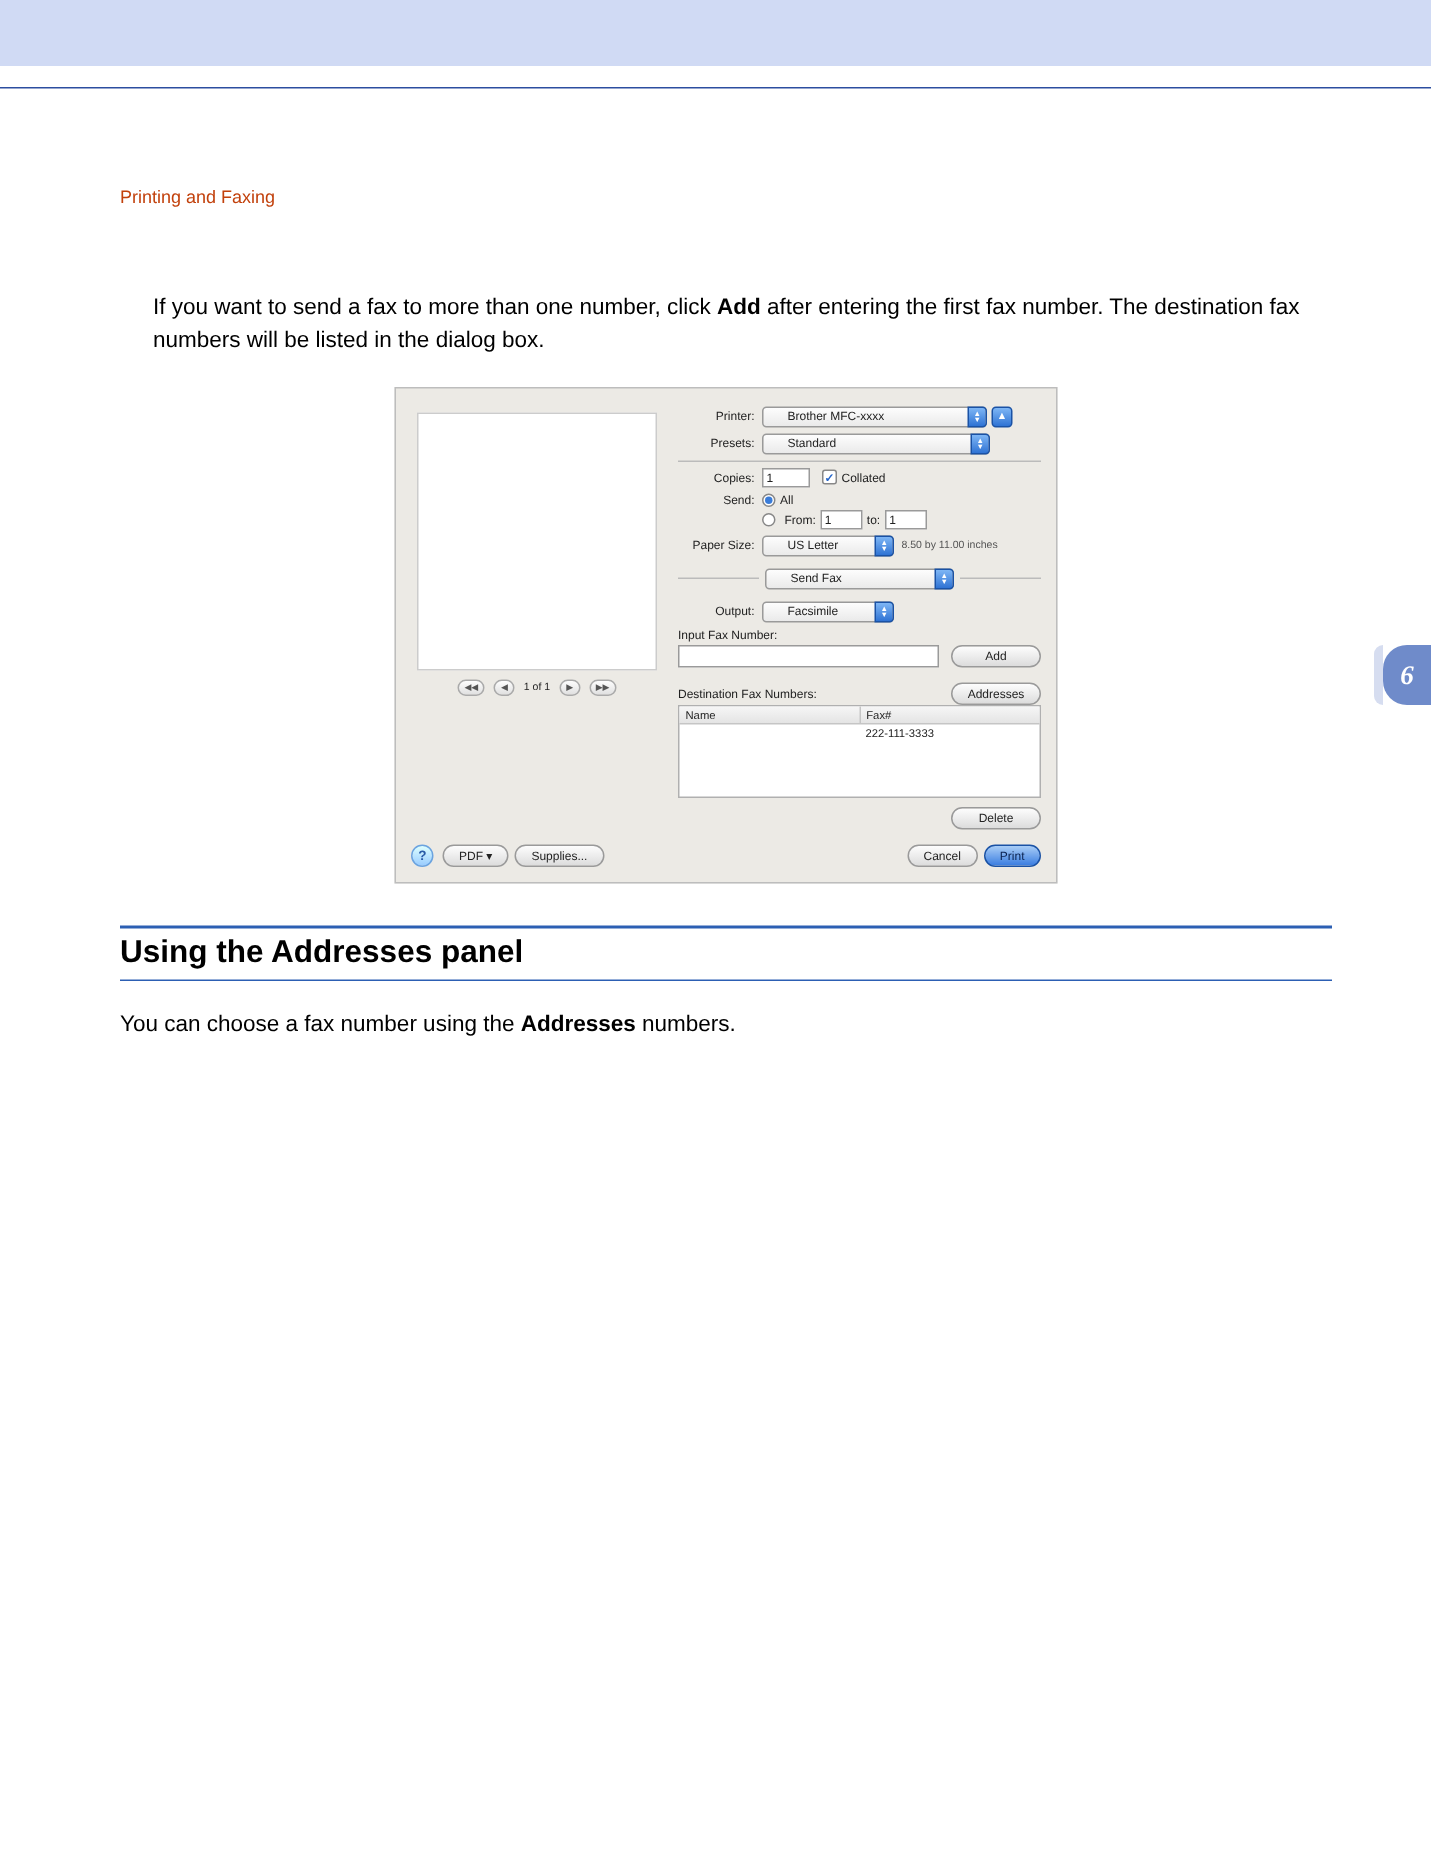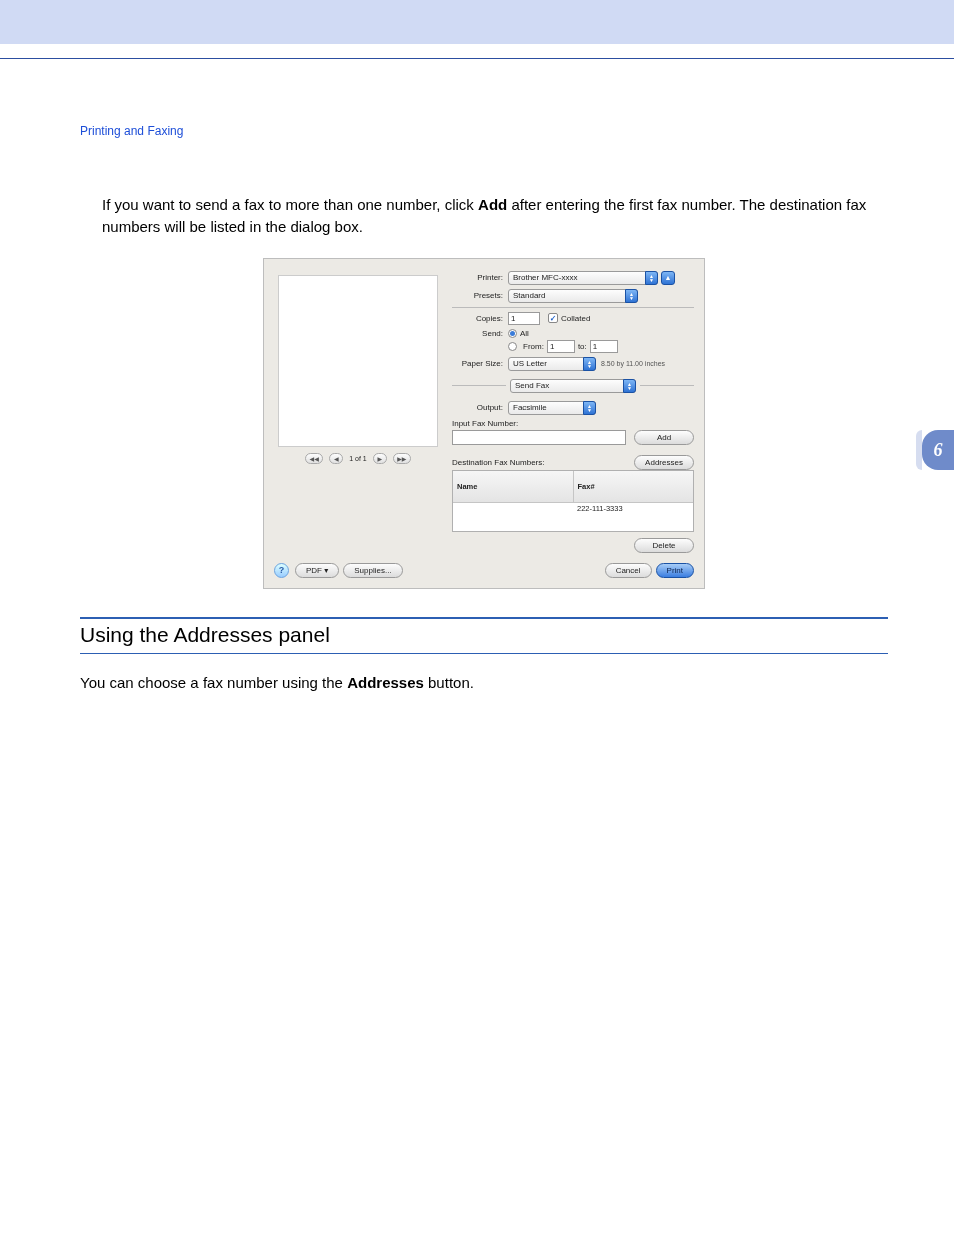--- a/index.html
+++ b/index.html
@@ -21,21 +21,21 @@
     top: 58px;
     height: 1px;
     background: #2c4ea0;
   }
   .content {
     padding: 80px 66px 0 80px;
     position: relative;
   }
   .header-section {
     font-size: 12px;
-    color: #1d4ed8;
+    color: #c2410c;
     margin-bottom: 56px;
   }
   .note-block { margin-bottom: 20px; }
   .note-header {
     display: flex;
     align-items: center;
     gap: 6px;
   }
   .note-icon {
     width: 20px; height: 20px;
@@ -119,21 +119,21 @@
     padding-right: 5px;
     font-size: 8px;
   }
   .osx-select {
     background: linear-gradient(#fdfdfd,#eaeaea);
     border: 1px solid #9a9a9a;
     border-radius: 3px;
     height: 14px;
     display: inline-flex;
     align-items: center;
-    padding: 0 4px;
+    padding: 0 16px;
     font-size: 8px;
     position: relative;
   }
   .osx-select .cap {
     position: absolute;
     right: -1px; top: -1px; bottom: -1px;
     width: 13px;
     background: linear-gradient(#7eb6f5,#2f73d4);
     border: 1px solid #1a52a5;
     border-radius: 0 3px 3px 0;
@@ -205,38 +205,38 @@
     border-color:#1a52a5;
     color:#0a2250;
   }
   .sub-label{font-size:8px;margin:2px 0;}
   .dest-table{
     border:1px solid #b0b0b0;background:#fff;
     height:62px;
     font-size:7.5px;
   }
   .dest-h{display:flex;background:linear-gradient(#f6f6f6,#e4e4e4);border-bottom:1px solid #c5c5c5;}
-  .dest-h div{flex:1;padding:11px 4px;border-right:1px solid #c5c5c5;font-weight:bold;}
+  .dest-h div{flex:1;padding:1px 4px;border-right:1px solid #c5c5c5;}
   .dest-h div:last-child{border-right:none;}
   .dest-row{display:flex;}
   .dest-row div{flex:1;padding:1px 4px;}
   .dlg-footer{
     display:flex;align-items:center;margin-top:10px;
   }
   .help-circle{
     width:15px;height:15px;border-radius:50%;
     background:linear-gradient(#dff,#9cf);
     border:1px solid #6ba3df;
     display:inline-flex;align-items:center;justify-content:center;
     color:#2a5ca8;font-weight:bold;font-size:9px;
     margin-right:6px;
   }
   .blue-hr{height:2px;background:#2c5fb3;margin:18px 0 4px;}
   .thin-blue{height:1px;background:#2c5fb3;margin:6px 0 18px;}
-  .h2{font-size:21px;font-weight:normal;color:#000;}
+  .h2{font-size:21px;font-weight:bold;color:#000;}
   .body-p{font-size:15px;line-height:1.45;}
   .chapter-tab{
     position:absolute;
     right:0;top:430px;
     width:32px;height:40px;
     background:#6f8bca;
     border-radius:16px 0 0 16px;
     color:#fff;
     display:flex;align-items:center;justify-content:center;
     font-size:18px;font-style:italic;font-weight:bold;
@@ -305,21 +305,21 @@
               <span>Brother MFC-xxxx</span>
               <span class="cap">
                   <div>▲</div>
                   <div>▼</div>
                 </span>
             </span>
             <span class="sq-btn">▲</span>
           </div>
           <div class="row">
             <span class="row-label">Presets:</span>
-            <span class="osx-select" style="width:130px">
+            <span class="osx-select" style="width:152px">
               <span>Standard</span>
               <span class="cap">
                   <div>▲</div>
                   <div>▼</div>
                 </span>
             </span>
           </div>
           <div style="height:1px;background:#bbb;margin:4px 0;"></div>
           <div class="row">
             <span class="row-label">Copies:</span>
@@ -410,18 +410,18 @@
         <span style="width:4px"></span>
         <span class="pill-btn primary">Print</span>
       </div>
     </div>
   </div>
 
   <div class="blue-hr"></div>
   <h2 class="h2">Using the Addresses panel</h2>
   <div class="thin-blue"></div>
   <p class="body-p">
-    <span>You can choose a fax number using the </span><b>Addresses</b><span> button.</span>
+    <span>You can choose a fax number using the </span><b>Addresses</b><span> numbers.</span>
   </p>
 </div>
 
 <div class="page-num">70</div>
 <div class="page-bar"></div>
 
 </body></html>

